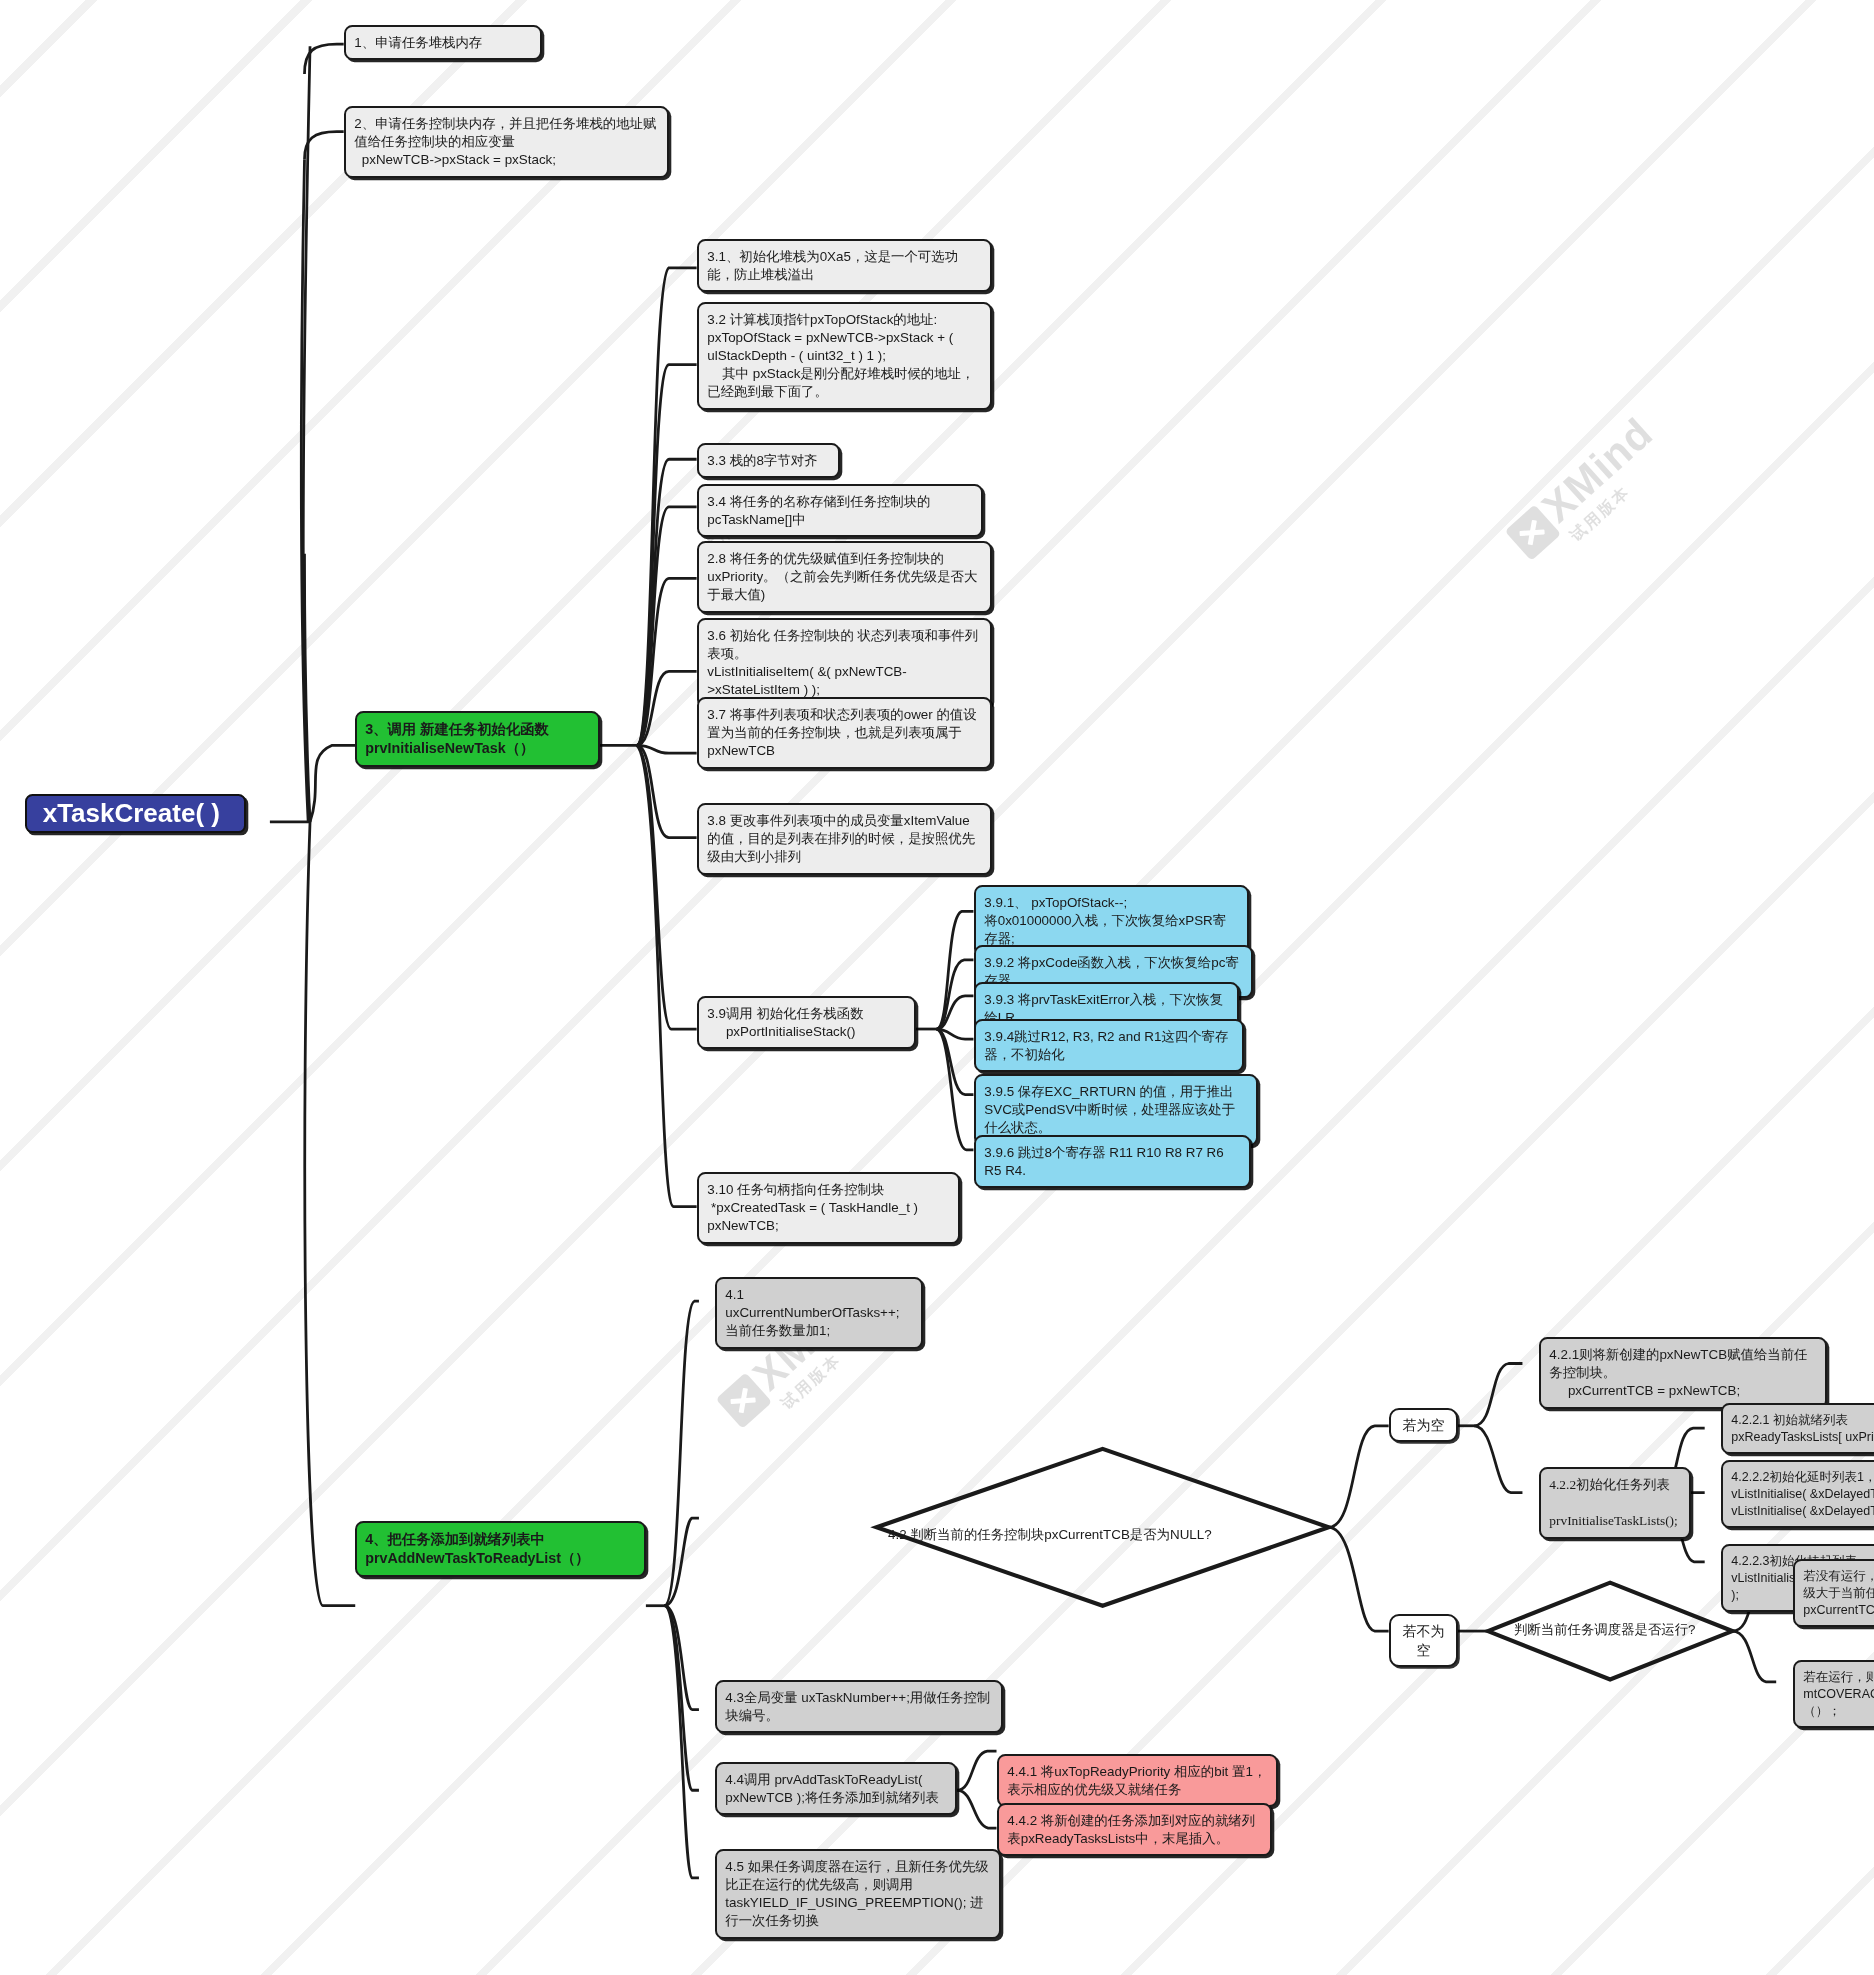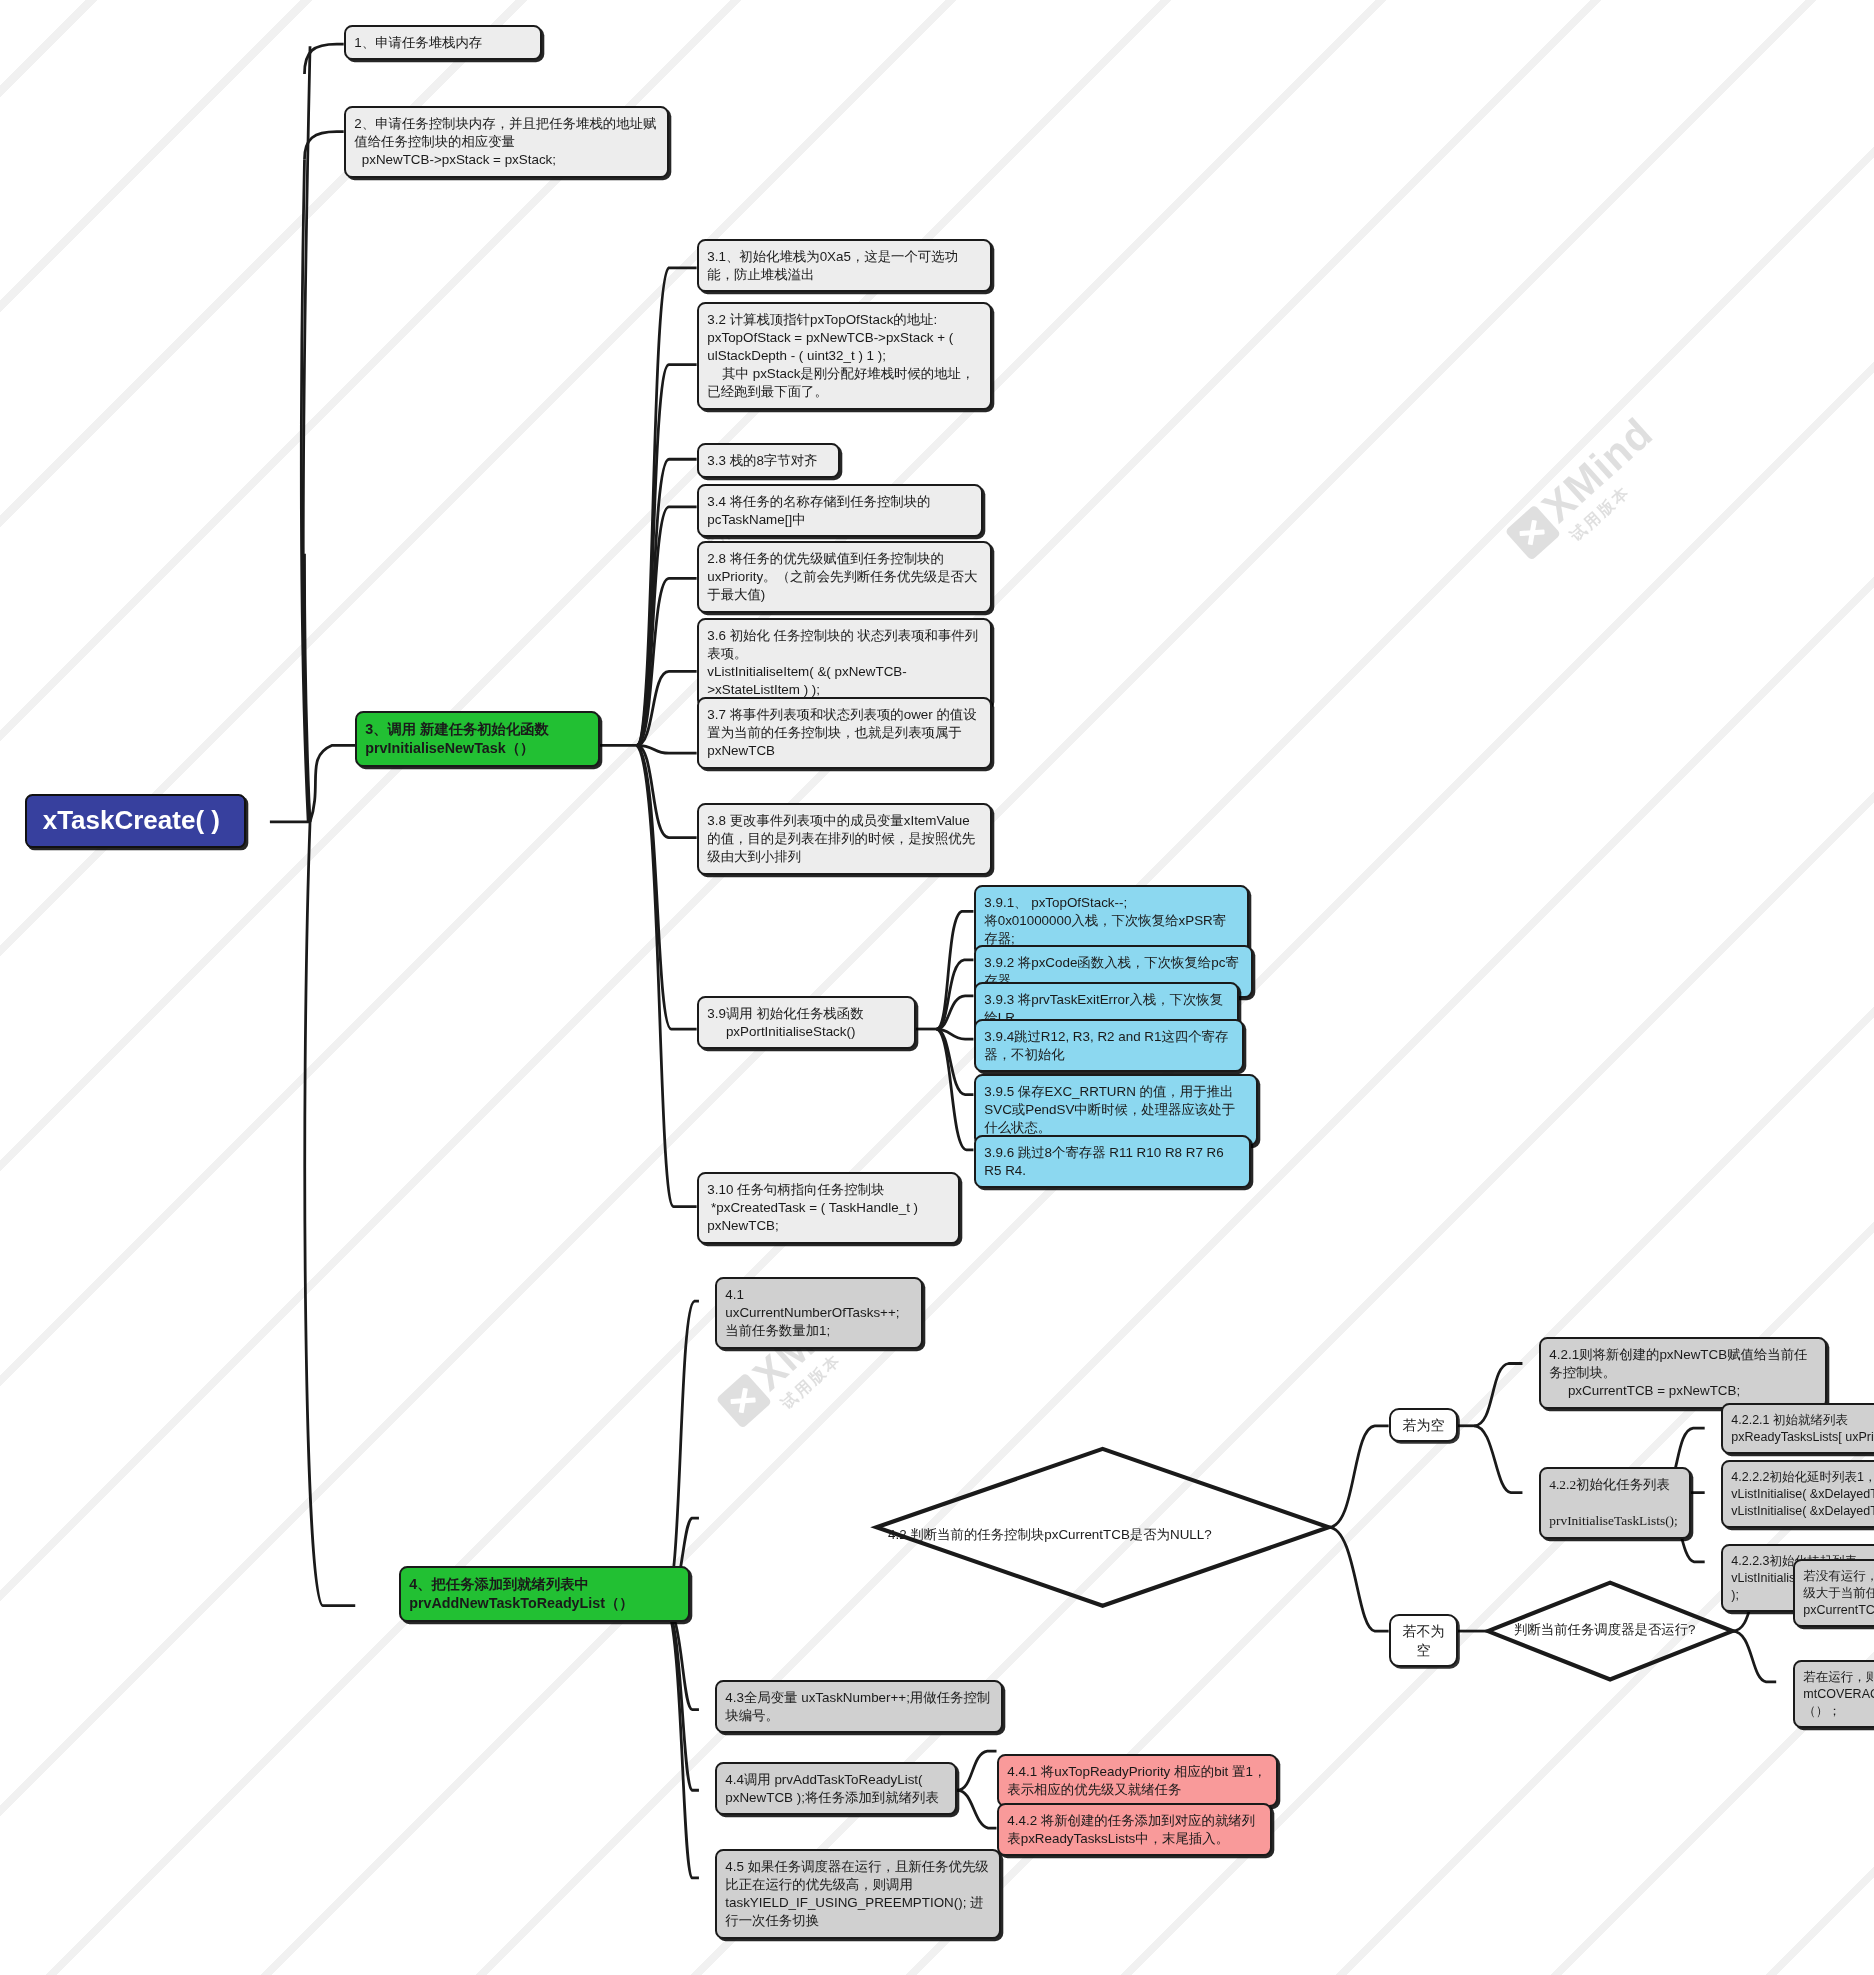--- a/index.html
+++ b/index.html
@@ -144,31 +144,31 @@
     <div class="sm" style="margin-left:46px;">试用版本</div>
   </div>
   <div class="wm" style="left:711px;top:1394px;">
     <div class="big"><span class="wmbox"></span>XMind</div>
     <div class="sm" style="margin-left:46px;">试用版本</div>
   </div>
   <div class="wm" style="left:688px;top:554px;">
     <div class="sm" style="margin-left:14px;">试用版本</div>
   </div>
 
-  <div class="node root" style="left:25px;top:794px;width:221px;height:54px;display:flex;align-items:center;">xTaskCreate( )</div>
+  <div class="node root" style="left:25px;top:794px;width:221px;height:39px;display:flex;align-items:center;">xTaskCreate( )</div>
 
   <div class="node" style="left:344px;top:25px;width:198px;">1、申请任务堆栈内存</div>
 
   <div class="node" style="left:344px;top:106px;width:325px;">2、申请任务控制块内存，并且把任务堆栈的地址赋值给任务控制块的相应变量
   pxNewTCB-&gt;pxStack = pxStack;</div>
 
   <div class="node green" style="left:355px;top:711px;width:245px;">3、调用 新建任务初始化函数
 prvInitialiseNewTask（）</div>
 
-  <div class="node green" style="left:355px;top:1566px;width:291px;margin-left:44px;">4、把任务添加到就绪列表中
+  <div class="node green" style="left:355px;top:1521px;width:291px;">4、把任务添加到就绪列表中
 prvAddNewTaskToReadyList（）</div>
 
   <div class="node" style="left:697px;top:239px;width:295px;">3.1、初始化堆栈为0Xa5，这是一个可选功能，防止堆栈溢出</div>
 
   <div class="node" style="left:697px;top:302px;width:295px;">3.2 计算栈顶指针pxTopOfStack的地址:
 pxTopOfStack = pxNewTCB-&gt;pxStack + ( ulStackDepth - ( uint32_t ) 1 );
     其中 pxStack是刚分配好堆栈时候的地址，已经跑到最下面了。</div>
 
   <div class="node" style="left:697px;top:443px;width:143px;">3.3 栈的8字节对齐</div>
 

